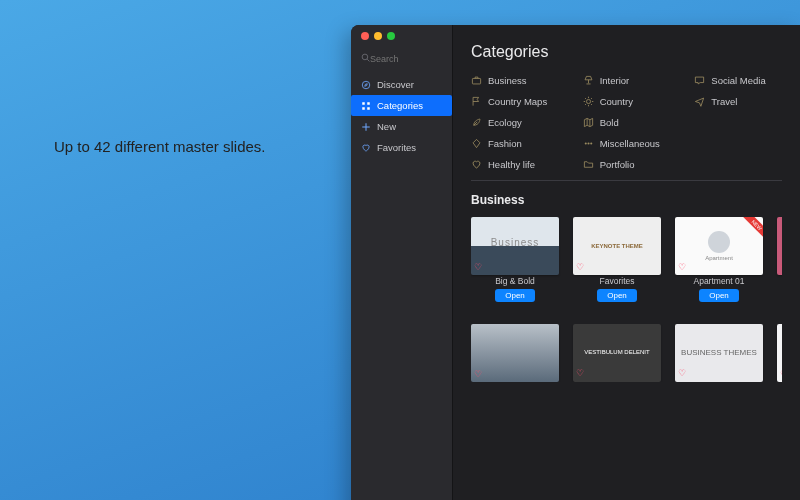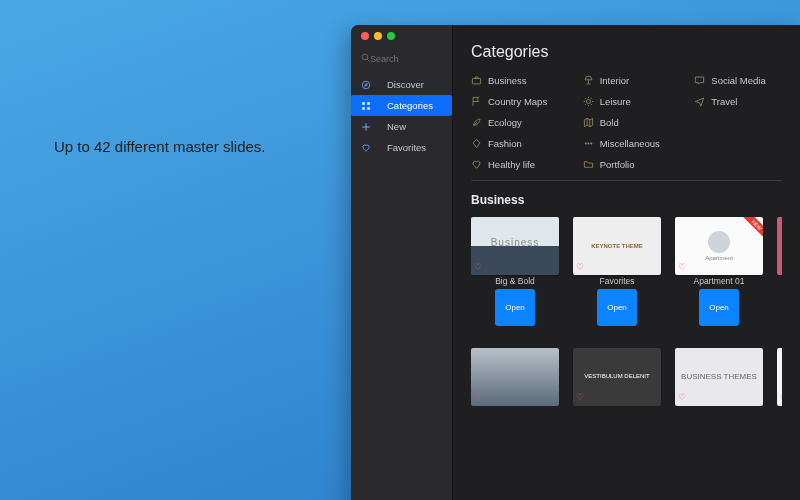--- a/index.html
+++ b/index.html
@@ -8,40 +8,40 @@
     .marketing h1 { font-size:24px; font-weight:700; line-height:1.2; letter-spacing:-.3px; }
     .marketing p { margin-top:28px; font-size:15px; font-weight:300; line-height:1.45; color:#222; }
     .appwin { position:absolute; left:351px; top:25px; right:0; bottom:-20px; background:#1f1f22; border-radius:8px 0 0 0; box-shadow:-6px 6px 20px rgba(0,0,0,.25); display:flex; overflow:hidden; font-size:10px; color:#c8c8cc; }
     .tlights { position:absolute; top:7px; left:10px; display:flex; gap:5px; }
     .tlight { width:8px; height:8px; border-radius:50%; }
     .tlight.r{background:#ff5f56;} .tlight.y{background:#ffbd2e;} .tlight.g{background:#27c93f;}
     .sidebar { width:102px; background:#2a2a2e; padding-top:24px; flex-shrink:0; border-right:1px solid #141416; }
     .search { display:flex; align-items:flex-end; padding:4px 10px; color:#6a6a70; font-size:9px; }
     .search svg{width:9px;height:9px;}
     .navlist { margin-top:6px; }
-    .navitem { display:flex; align-items:center; gap:16px; padding:5px 10px; font-size:9.5px; color:#c8c8cc; cursor:pointer; }
+    .navitem { display:flex; align-items:center; gap:6px; padding:5px 10px; font-size:9.5px; color:#c8c8cc; cursor:pointer; }
     .navitem.active { background:#0d6efd; color:#fff; border-radius:2px; }
     .navicon { width:10px;height:10px;display:inline-flex;align-items:center;justify-content:center;color:#6fa8ff; }
     .navicon svg{width:10px;height:10px;}
     .navitem.active .navicon{color:#fff;}
     .main { flex:1; padding:18px 18px 0 18px; overflow:hidden; }
     .main h2 { font-size:16px; font-weight:500; color:#eaeaec; margin-bottom:12px; }
     .catgrid { display:grid; grid-template-columns:repeat(3,1fr); column-gap:24px; row-gap:6px; margin-bottom:8px; }
     .catitem { display:flex; align-items:center; gap:6px; font-size:9.5px; color:#c8c8cc; padding:2px 0; cursor:pointer; }
     .catitem .ci { width:11px;height:11px;display:inline-flex;color:#9a8b60; }
     .catitem .ci svg{width:11px;height:11px;}
     .divider{height:1px;background:#3a3a40;margin:8px 0 12px 0;}
     .sectitle { font-size:12px; font-weight:600; color:#eaeaec; margin:4px 0 10px 0; }
     .tmplrow { display:flex; gap:14px; overflow:hidden; }
     .tmpl { width:88px; flex-shrink:0; display:flex; flex-direction:column; align-items:center; }
     .thumb { width:88px; height:58px; border-radius:2px; background:#dddde3; position:relative; overflow:hidden; font-size:8px; color:#555; display:flex; align-items:center; justify-content:center; box-shadow:0 1px 2px rgba(0,0,0,.3); }
     .ribbon { position:absolute; top:4px; right:-14px; transform:rotate(45deg); background:#e53935; color:#fff; font-size:5px; padding:1px 14px; }
     .fav { position:absolute; bottom:3px; left:3px; color:#ff4d6d; font-size:9px; }
     .tmpl-name { font-size:8.5px; margin-top:1px; color:#c8c8cc; text-align:center; }
-    .open-btn { margin-top:3px; background:#0d84ff; color:#fff; border:none; border-radius:3px; font-size:8px; padding:14px 10px; cursor:pointer; }
+    .open-btn { margin-top:3px; background:#0d84ff; color:#fff; border:none; border-radius:3px; font-size:8px; padding:2px 10px; cursor:pointer; }
     .tmplrow.second{margin-top:22px;}
     .thumb.bigbold{background:linear-gradient(#dfe6ec 50%,#3a4a5a 50%);}
     .thumb.bigbold::before{content:"Business";position:absolute;top:34%;font-size:10px;color:#8b8b8b;letter-spacing:1px;}
     .thumb.conf{background:#eee;}
     .thumb.conf::before{content:"KEYNOTE THEME";font-size:6px;color:#8c6a3b;font-weight:600;}
     .thumb.apt{background:#fafafa;display:flex;flex-direction:column;gap:2px;align-items:center;justify-content:center;}
     .thumb.apt .circ{width:22px;height:22px;background:#cfd4da;border-radius:50%;}
     .thumb.apt .lbl{font-size:6px;color:#888;}
     .thumb.swo{background:#c85a7a;color:#fff;font-size:10px;letter-spacing:2px;}
     .thumb.r2a{background:linear-gradient(#b8c0c8,#5a6a7a);}
@@ -153,21 +153,21 @@
             </span>
             <span>Country Maps</span>
           </div>
           <div class="catitem">
             <span class="ci">
               <svg viewBox="0 0 16 16" fill="none" stroke="currentColor" stroke-width="1.2">
                 <circle cx="8" cy="8" r="3"></circle>
                 <path d="M8 1v2M8 13v2M1 8h2M13 8h2M3 3l1.5 1.5M11.5 11.5L13 13M13 3l-1.5 1.5M4.5 11.5L3 13"></path>
               </svg>
             </span>
-            <span>Leisure</span>
+            <span>Country</span>
           </div>
           <div class="catitem">
             <span class="ci">
               <svg viewBox="0 0 16 16" fill="none" stroke="currentColor" stroke-width="1.2">
                 <path d="M2 8l12-5-4 12-2-5z"></path>
               </svg>
             </span>
             <span>Travel</span>
           </div>
           <div class="catitem">

